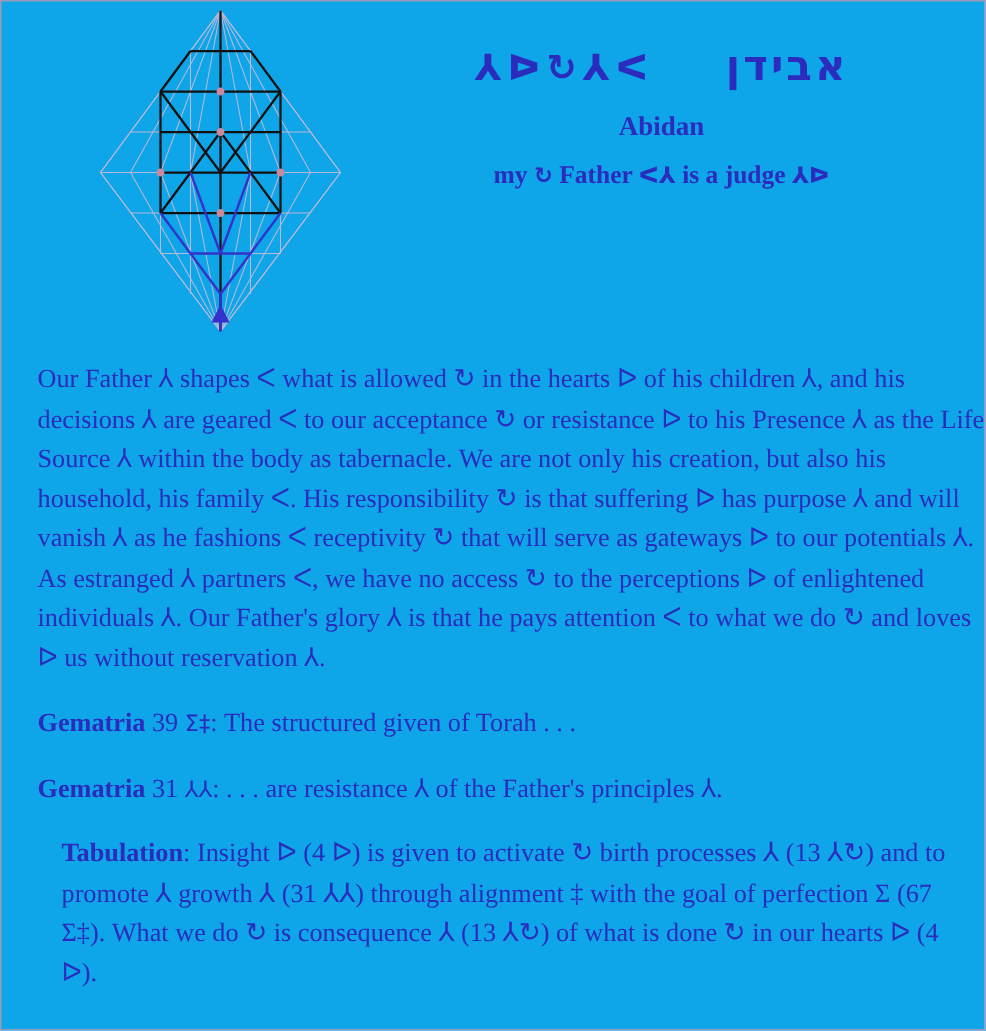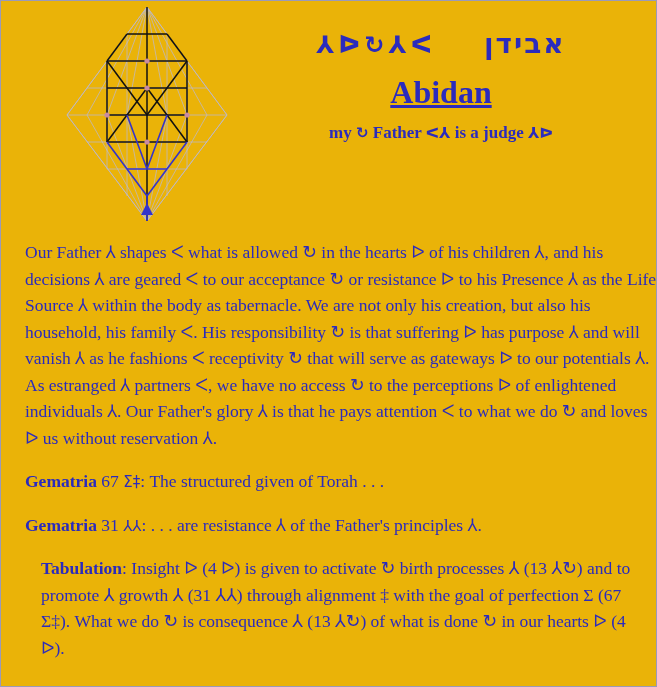--- a/index.html
+++ b/index.html
@@ -13,21 +13,21 @@
     font-family: "Liberation Serif", serif;
     color: #2b2bbd;
     overflow: hidden;
   }
   .page {
     position: relative;
     width: 657px;
     height: 687px;
     box-sizing: border-box;
     border: 1px solid #9a9ab8;
-    background: #eab308;
+    background: #0ea5e9;
   }
 
   
   .header {
     position: relative;
     height: 228px;
   }
   .glyph-figure {
     position: absolute;
     left: 62px;
@@ -54,24 +54,23 @@
     font-size: 24px;
     letter-spacing: 4px;
   }
   .hebrew-line .sq {
     font-family: "DejaVu Sans", sans-serif;
     font-size: 28px;
     margin-left: 48px;
   }
   .name-en {
     margin-top: 14px;
-    font-size: 32px;
-    font-weight: bold;
-    color: #2b2bbd;
-    text-decoration: underline;
+    font-size: 18px;
+    font-weight: bold;
+    color: #2b2bbd;
   }
   .meaning {
     margin-top: 12px;
     font-size: 17px;
     font-weight: bold;
     color: #2b2bbd;
   }
   .meaning .pg {
     font-family: "DejaVu Sans", sans-serif;
     font-size: 15px;
@@ -196,21 +195,21 @@
       </div>
     </div>
   </div>
 
   <div class="body-text">
 
     <p class="para">Our Father ⅄ shapes ᐸ what is allowed ↻ in the hearts ᐅ of his children ⅄, and his decisions ⅄ are geared ᐸ to our acceptance ↻ or resistance ᐅ to his Presence ⅄ as the Life Source ⅄ within the body as tabernacle. We are not only his creation, but also his household, his family ᐸ. His responsibility ↻ is that suffering ᐅ has purpose ⅄ and will vanish ⅄ as he fashions ᐸ receptivity ↻ that will serve as gateways ᐅ to our potentials ⅄. As estranged ⅄ partners ᐸ, we have no access ↻ to the perceptions ᐅ of enlightened individuals ⅄. Our Father's glory ⅄ is that he pays attention ᐸ to what we do ↻ and loves ᐅ us without reservation ⅄.</p>
 
     <p class="gem-line">
       <span class="lbl">Gematria</span>
-      <span>67</span>
+      <span>39</span>
       <span class="pg">Σ‡</span><span>: The structured given of Torah . . .</span>
     </p>
 
     <p class="ord-line">
       <span class="lbl">Gematria</span>
       <span>31</span>
       <span class="pg">⅄⅄</span><span>: . . . are resistance ⅄ of the Father's principles ⅄.</span>
     </p>
 
     <p class="tab-line">

